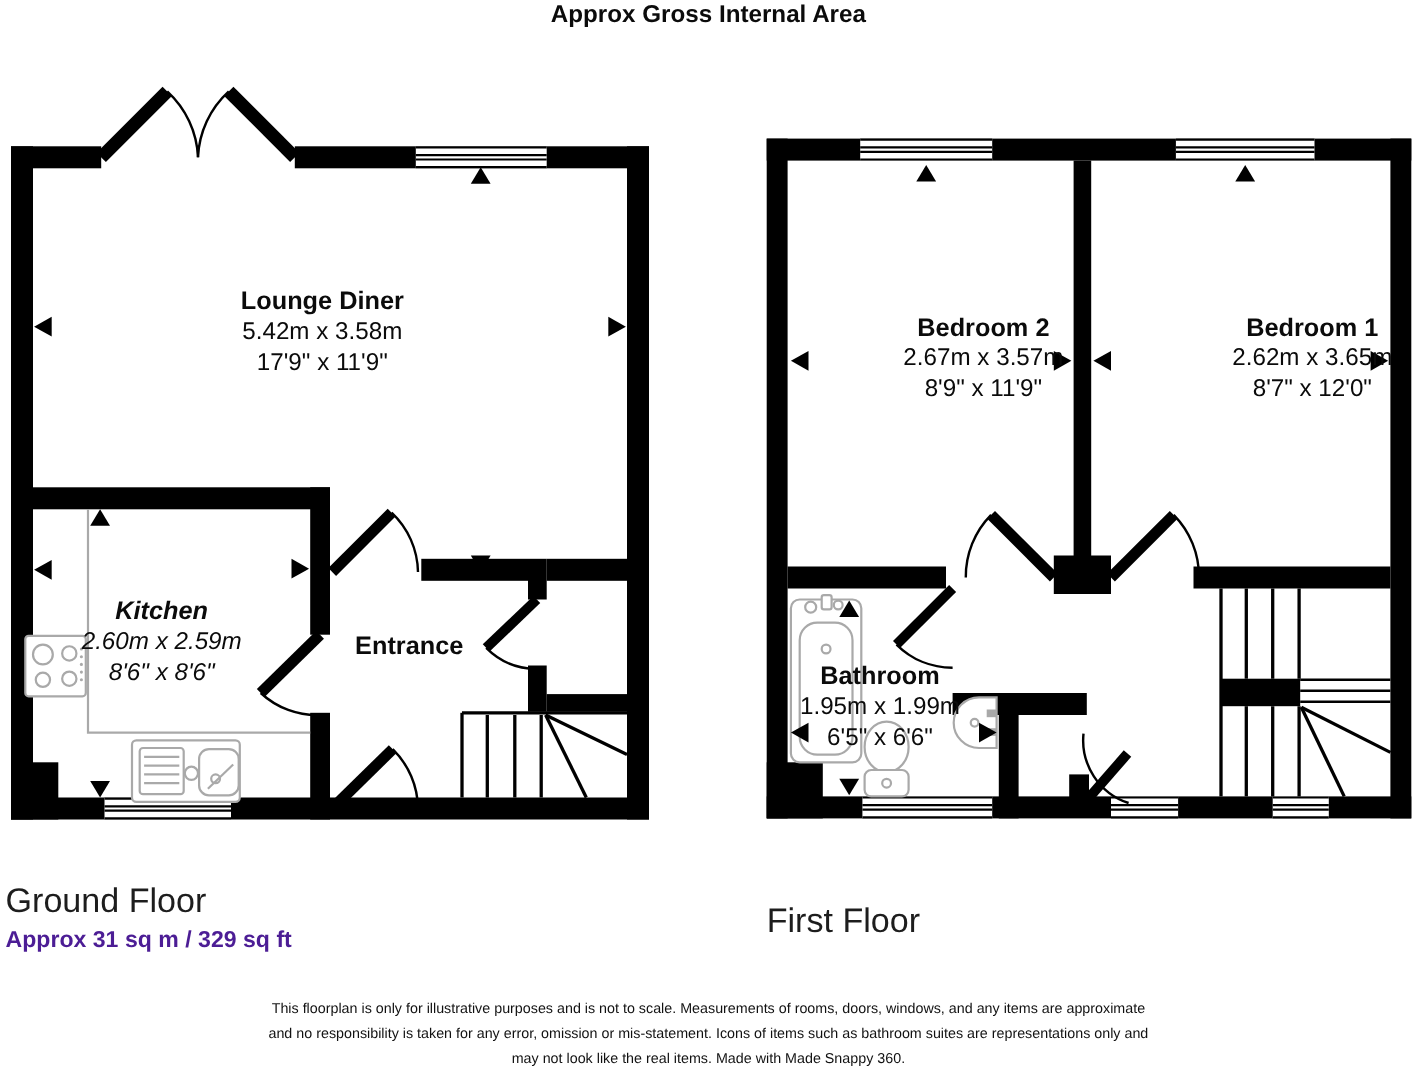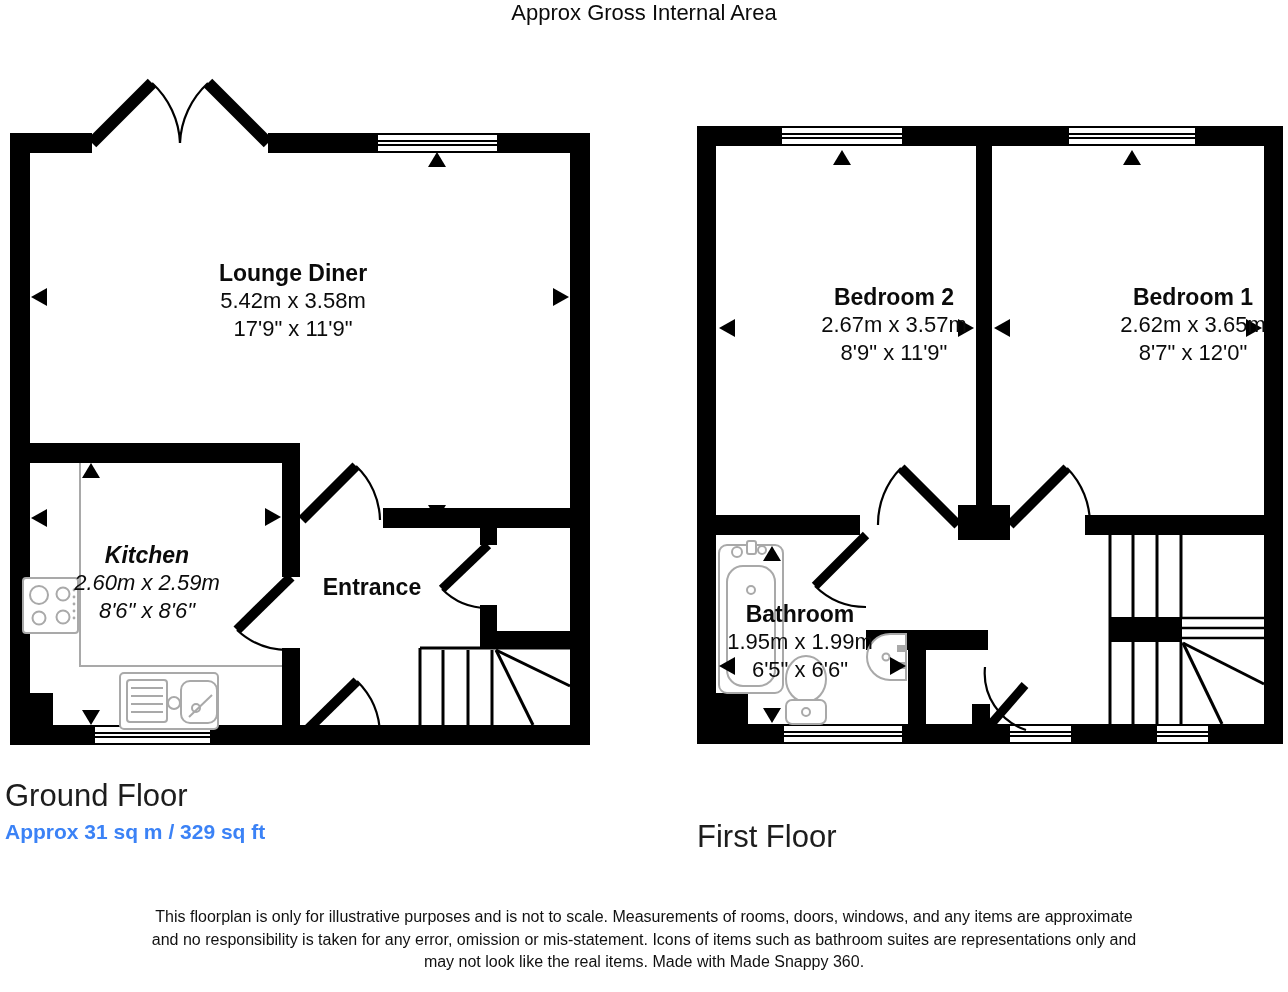--- a/index.html
+++ b/index.html
@@ -3,24 +3,24 @@
 <meta charset="utf-8">
 <style>
   html,body{margin:0;padding:0;background:#ffffff;}
   body{width:1288px;height:992px;position:relative;overflow:hidden;
        font-family:"Liberation Sans",sans-serif;color:#000;}
   .abs{position:absolute;}
   .center-x{transform:translateX(-50%);}
   .room-label{text-align:center;line-height:28px;font-size:22px;color:#0b0b0b;white-space:nowrap;}
   .room-label .rname{font-weight:bold;font-size:23px;}
   .header-block{left:0;right:0;top:0;text-align:center;line-height:25px;
-                font-size:22px;font-weight:normal;color:#0b0b0b;}
+                font-size:22px;font-weight:bold;color:#0b0b0b;}
   .floor-block .fname{font-size:31px;font-weight:400;color:#1d1d1d;line-height:37px;}
-  .floor-block .farea{font-size:21px;font-weight:bold;color:#3b82f6;line-height:25px;margin-top:5px;}
-  .disclaimer{left:0;right:0;top:906px;text-align:center;font-size:16px;line-height:22.5px;
+  .floor-block .farea{font-size:21px;font-weight:bold;color:#4c1d95;line-height:25px;margin-top:5px;}
+  .disclaimer{left:0;right:0;top:906px;text-align:center;font-size:13px;line-height:22.5px;
               color:#111;white-space:pre-line;}
   svg{position:absolute;left:0;top:0;}
   .wall{fill:#000;stroke:none;}
   .winline{stroke:#000;stroke-width:2;}
   .doorleaf{stroke:#000;stroke-width:10;fill:none;}
   .doorleaf-thin{stroke:#000;stroke-width:9;fill:none;}
   .doorarc{stroke:#000;stroke-width:2.2;fill:none;}
   .stair{stroke:#000;stroke-width:3;fill:none;}
   .stairthin{stroke:#000;stroke-width:2.4;fill:none;}
   .fix{stroke:#a9a9a9;stroke-width:2;fill:#ffffff;}
@@ -290,21 +290,21 @@
   <div>2.62m x 3.65m</div>
   <div>8'7" x 12'0"</div>
 </div>
 
 <div class="abs center-x room-label" style="left:800px;top:600px;">
   <div class="rname">Bathroom</div>
   <div>1.95m x 1.99m</div>
   <div>6'5" x 6'6"</div>
 </div>
 
-<div class="abs floor-block" style="left:5px;top:777px;">
+<div class="abs floor-block" style="left:5px;top:800px;">
   <div class="fname">Ground Floor</div>
   <div class="farea">Approx 31 sq m / 329 sq ft</div>
 </div>
 
 <div class="abs floor-block" style="left:697px;top:800px;margin-top:18px;">
   <div class="fname">First Floor</div>
 </div>
 
 <div class="abs disclaimer">This floorplan is only for illustrative purposes and is not to scale. Measurements of rooms, doors, windows, and any items are approximate
 and no responsibility is taken for any error, omission or mis-statement. Icons of items such as bathroom suites are representations only and

